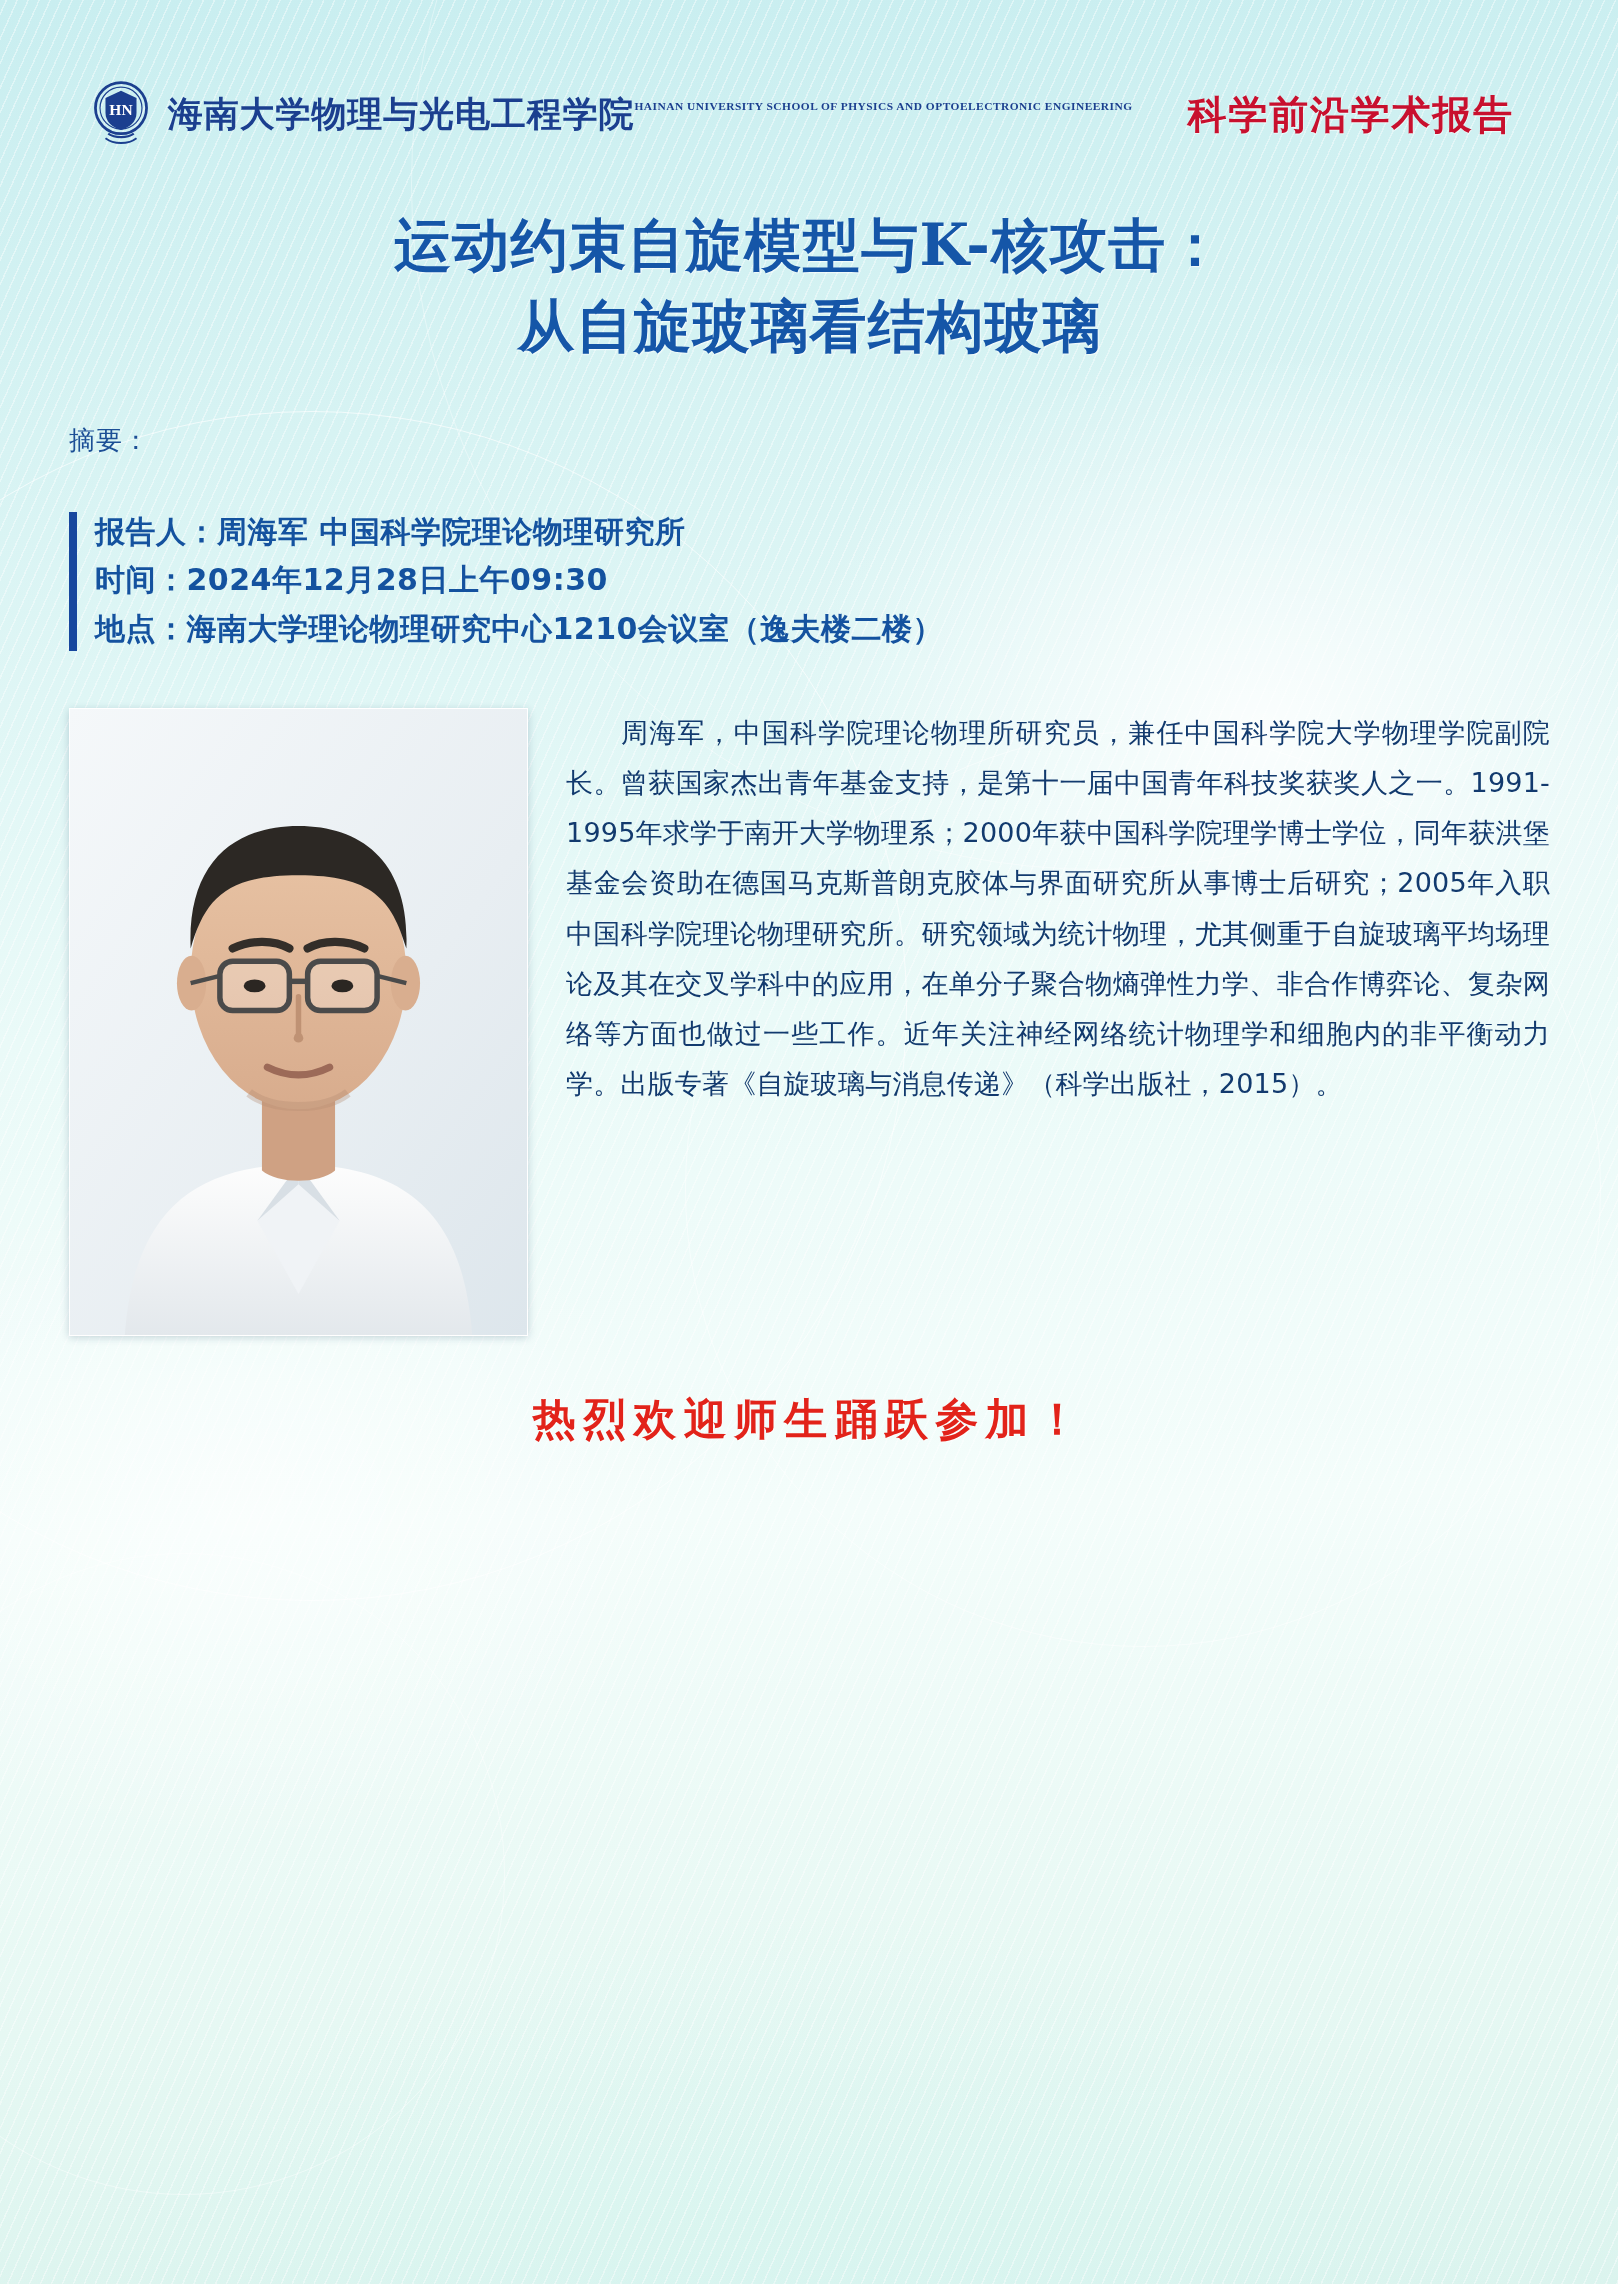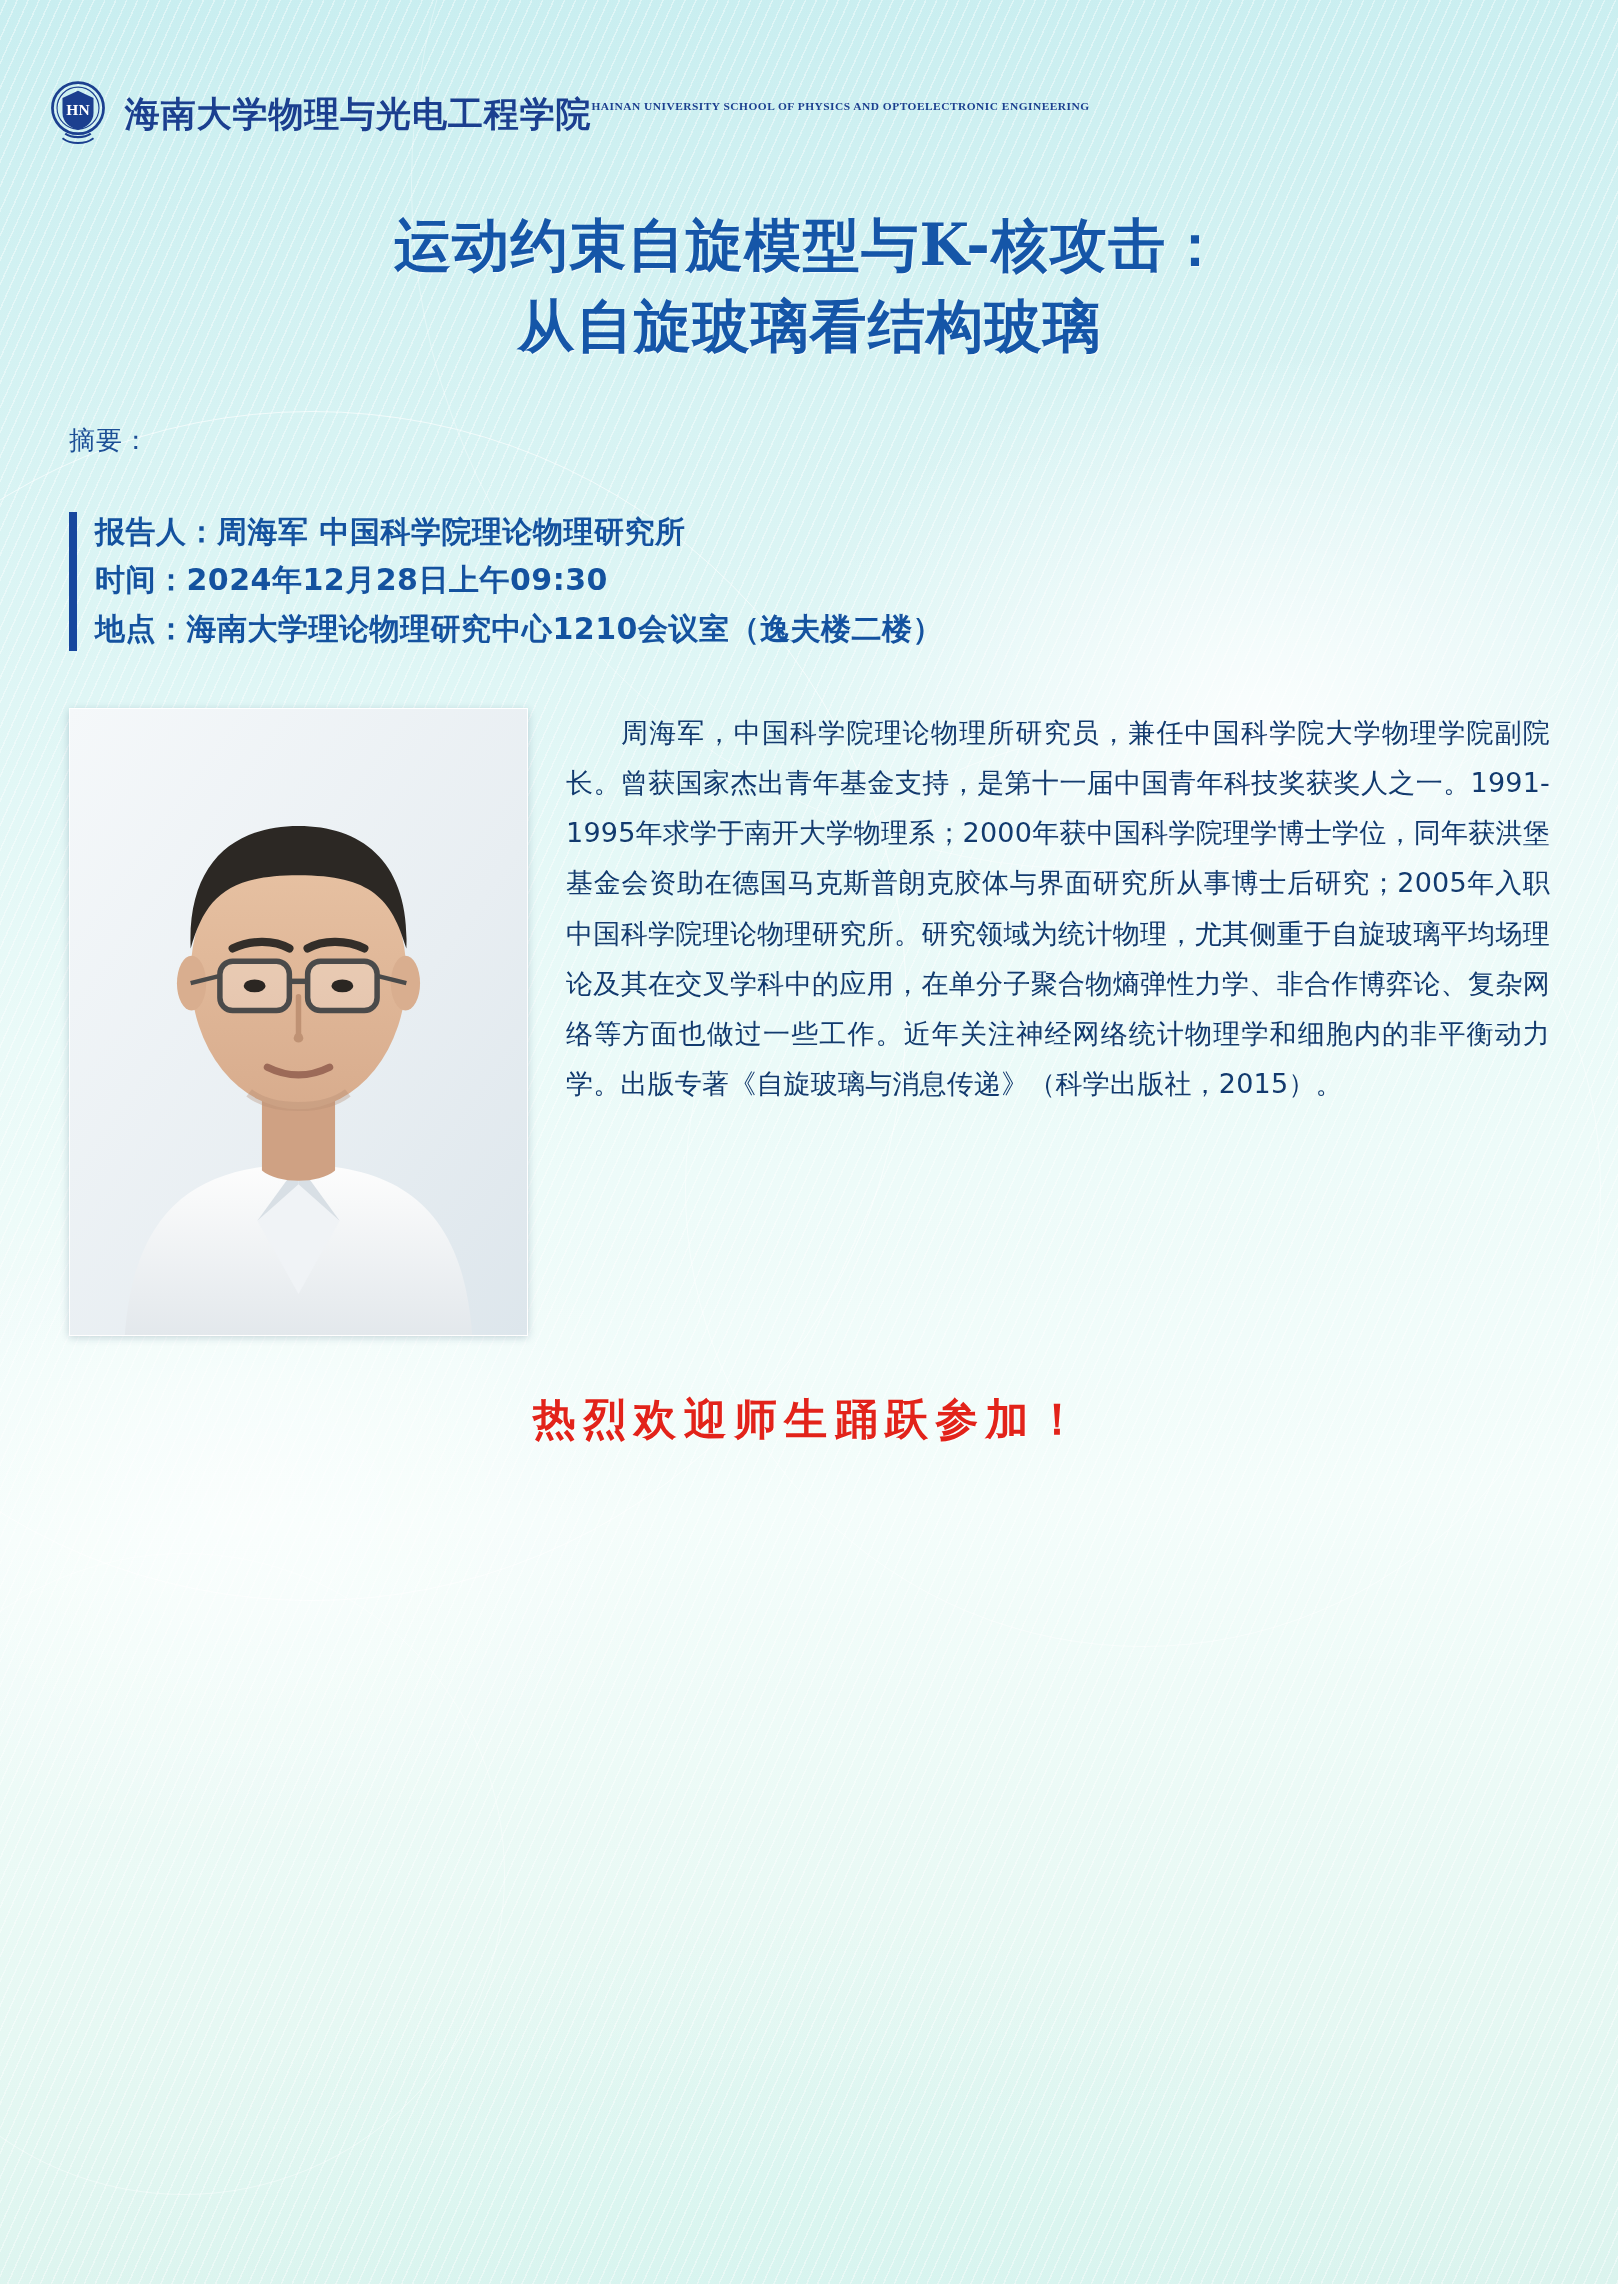--- a/index.html
+++ b/index.html
@@ -53,21 +53,21 @@
 
   .content {
     position: relative;
     z-index: 3;
   }
 
   
   .header {
     display: flex;
     align-items: center;
-    padding: 78px 0 0 44px;
+    padding: 78px 0 0 87px;
   }
   .logo {
     width: 68px;
     height: 73px;
     position: relative;
     flex: 0 0 auto;
   }
   .logo svg { display: block; }
   .univ-name {
     margin-left: 12.8px;
@@ -224,20 +224,21 @@
           <path d="M74 28 L108 44 L108 76 C108 97 92 108 74 114 C56 108 40 97 40 76 L40 44 Z" fill="#1b3f8f"></path>
           <text x="74" y="82" text-anchor="middle" font-family="Liberation Serif, serif" font-size="34" font-weight="700" fill="#ffffff">HN</text>
           <path d="M46 122 C60 132 88 132 102 122" fill="none" stroke="#1b3f8f" stroke-width="5"></path>
           <path d="M40 132 C58 146 90 146 108 132" fill="none" stroke="#1b3f8f" stroke-width="4"></path>
         </svg>
       </div>
       <div class="univ-name">
         <div class="univ-cn">海南大学物理与光电工程学院</div>
         <div class="univ-en">HAINAN UNIVERSITY SCHOOL OF PHYSICS AND OPTOELECTRONIC ENGINEERING</div>
       </div>
+      <div class="series-title">科学前沿学术报告</div>
     </div>
 
     <div class="title-block">
       <div class="title-line">运动约束自旋模型与K-核攻击：</div>
       <div class="title-line">从自旋玻璃看结构玻璃</div>
     </div>
 
     <div class="abstract-label">摘要：</div>
 
     <div class="info">

